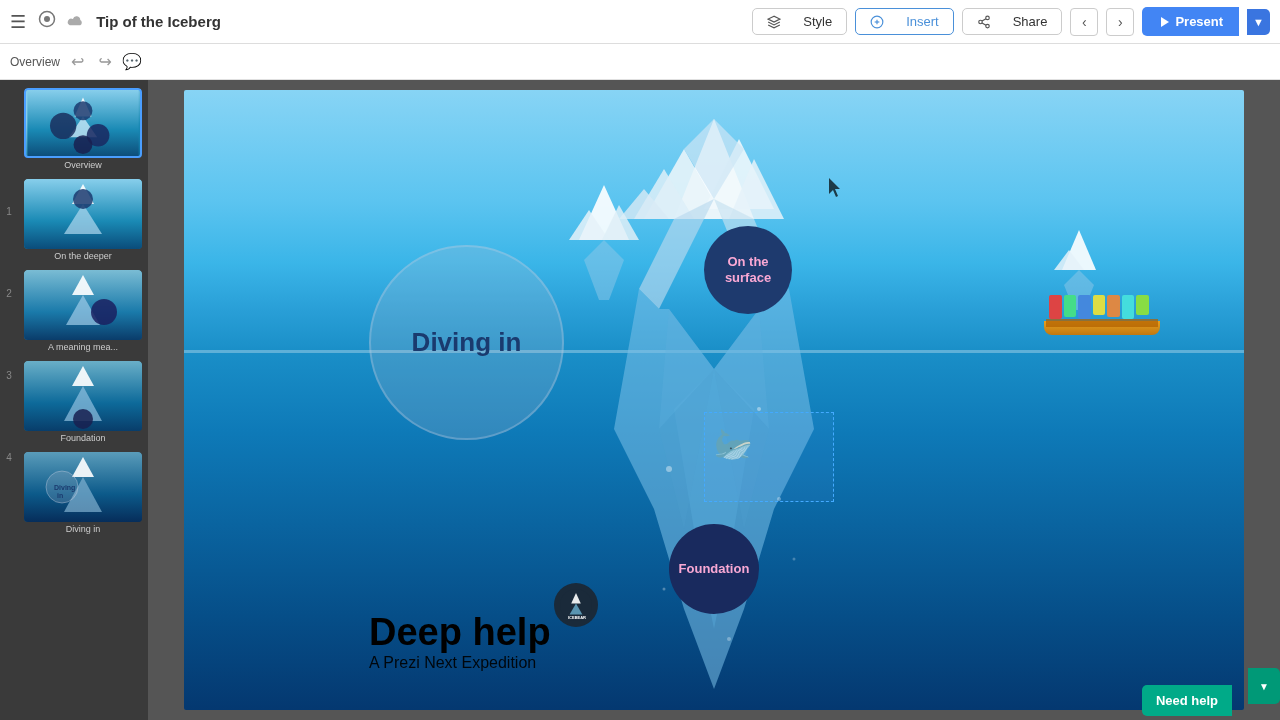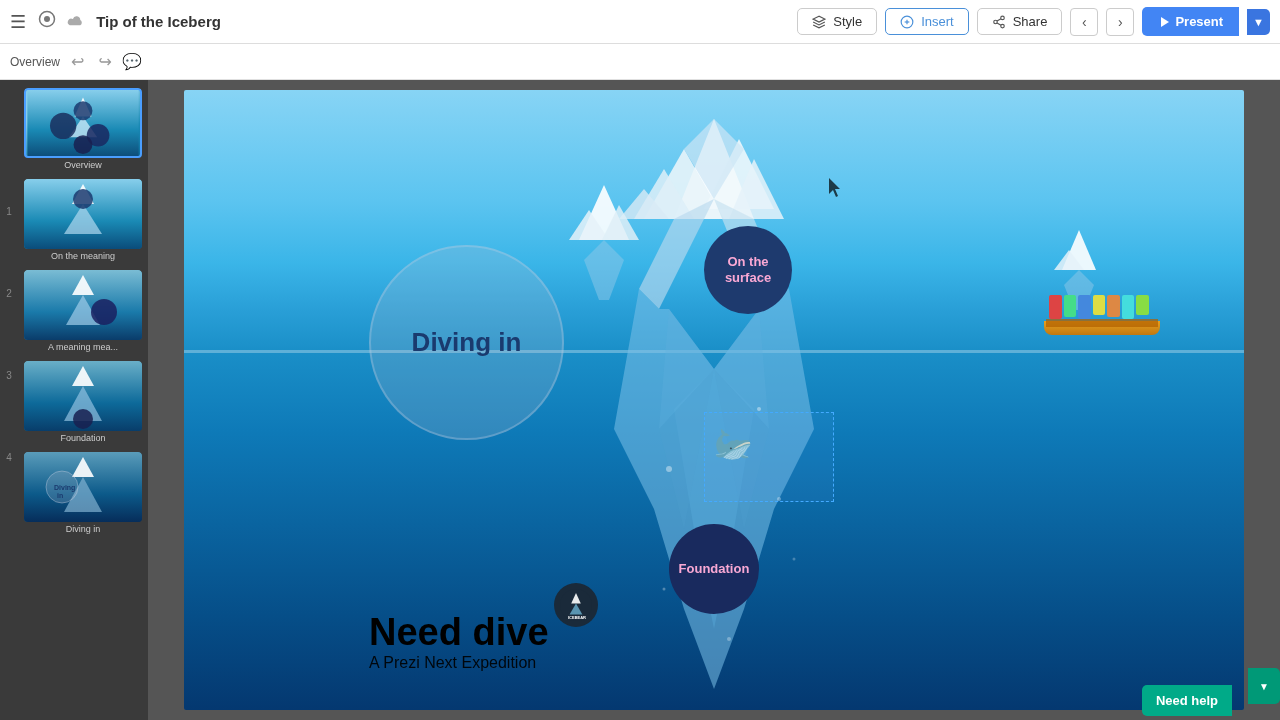--- a/index.html
+++ b/index.html
@@ -16,21 +16,21 @@
       gap: 8px;
       position: relative;
       z-index: 10;
     }
     .tb-hamburger { font-size: 18px; cursor: pointer; color: #555; margin-right: 4px; }
     .tb-icon-prezi { font-size: 18px; color: #555; }
     .tb-icon-cloud { font-size: 16px; color: #aaa; margin-left: 2px; }
     .tb-title { font-size: 15px; color: #333; font-weight: 700; margin-left: 4px; }
     .tb-spacer { flex: 1; }
     .tb-style-btn, .tb-insert-btn, .tb-share-btn {
-      display: flex; align-items: center; gap: 7px;
+      display: flex; align-items: center; gap: 22px;
       border: 1px solid #ccc; border-radius: 5px;
       padding: 5px 14px; font-size: 13px; cursor: pointer; background: #fff; color: #333;
     }
     .tb-insert-btn { border-color: #4a90d9; color: #4a90d9; }
     .tb-nav-arrow {
       width: 28px; height: 28px; display: flex; align-items: center; justify-content: center;
       border: 1px solid #ccc; border-radius: 4px; cursor: pointer; font-size: 14px; color: #555;
     }
     .tb-present-btn {
       background: #4285f4; color: #fff; border: none; border-radius: 5px 0 0 5px;
@@ -412,21 +412,21 @@
                   <stop offset="60%" stop-color="#1a8ab5"></stop>
                   <stop offset="100%" stop-color="#0a4c7a"></stop>
                 </linearGradient>
               </defs>
             <rect width="118" height="70" fill="url(#bg1)"></rect>
             <polygon points="59,5 48,25 70,25" fill="white" opacity="0.9"></polygon>
             <polygon points="59,25 40,55 78,55" fill="#b0d8f0" opacity="0.7"></polygon>
             <circle cx="59" cy="20" r="10" fill="#1a3a6e" opacity="0.85"></circle>
           </svg>
         </div>
-        <div class="slide-label">On the meaning</div>
+        <div class="slide-label">On the deeper</div>
       </div>
 
       <div class="sidebar-item">
         <div class="slide-badge">3</div>
         <div class="slide-thumb thumb-2">
           <svg width="100%" height="100%" viewBox="0 0 118 70">
             <defs>
                 <linearGradient id="bg2" x1="0" y1="0" x2="0" y2="1">
                   <stop offset="0%" stop-color="#7abcd4"></stop>
                   <stop offset="60%" stop-color="#1a7aaa"></stop>
@@ -570,21 +570,21 @@
       <div style="position:absolute; left:185px; bottom:38px; display:flex; align-items:center; gap:12px;">
         <div class="iceberg-logo">
           <svg width="32" height="32" viewBox="0 0 40 40">
             <circle cx="20" cy="20" r="20" fill="#1a2a3a"></circle>
             <polygon points="20,5 14,18 26,18" fill="white" opacity="0.9"></polygon>
             <polygon points="20,18 12,32 28,32" fill="#6ab0d0" opacity="0.8"></polygon>
             <text x="10" y="38" font-size="5" fill="white" font-weight="bold">ICEBEAR</text>
           </svg>
         </div>
         <div>
-          <div class="deep-dive-title">Need dive</div>
+          <div class="deep-dive-title">Deep help</div>
           <div class="deep-dive-subtitle">A Prezi Next Expedition</div>
         </div>
       </div>
 
       <div style="position:absolute; left:645px; top:88px;">
         <svg width="16" height="20" viewBox="0 0 16 20" fill="none">
           <path d="M0 0 L0 16 L4 12 L7 19 L9 18 L6 11 L11 11 Z" fill="black" opacity="0.7"></path>
         </svg>
       </div>
 

